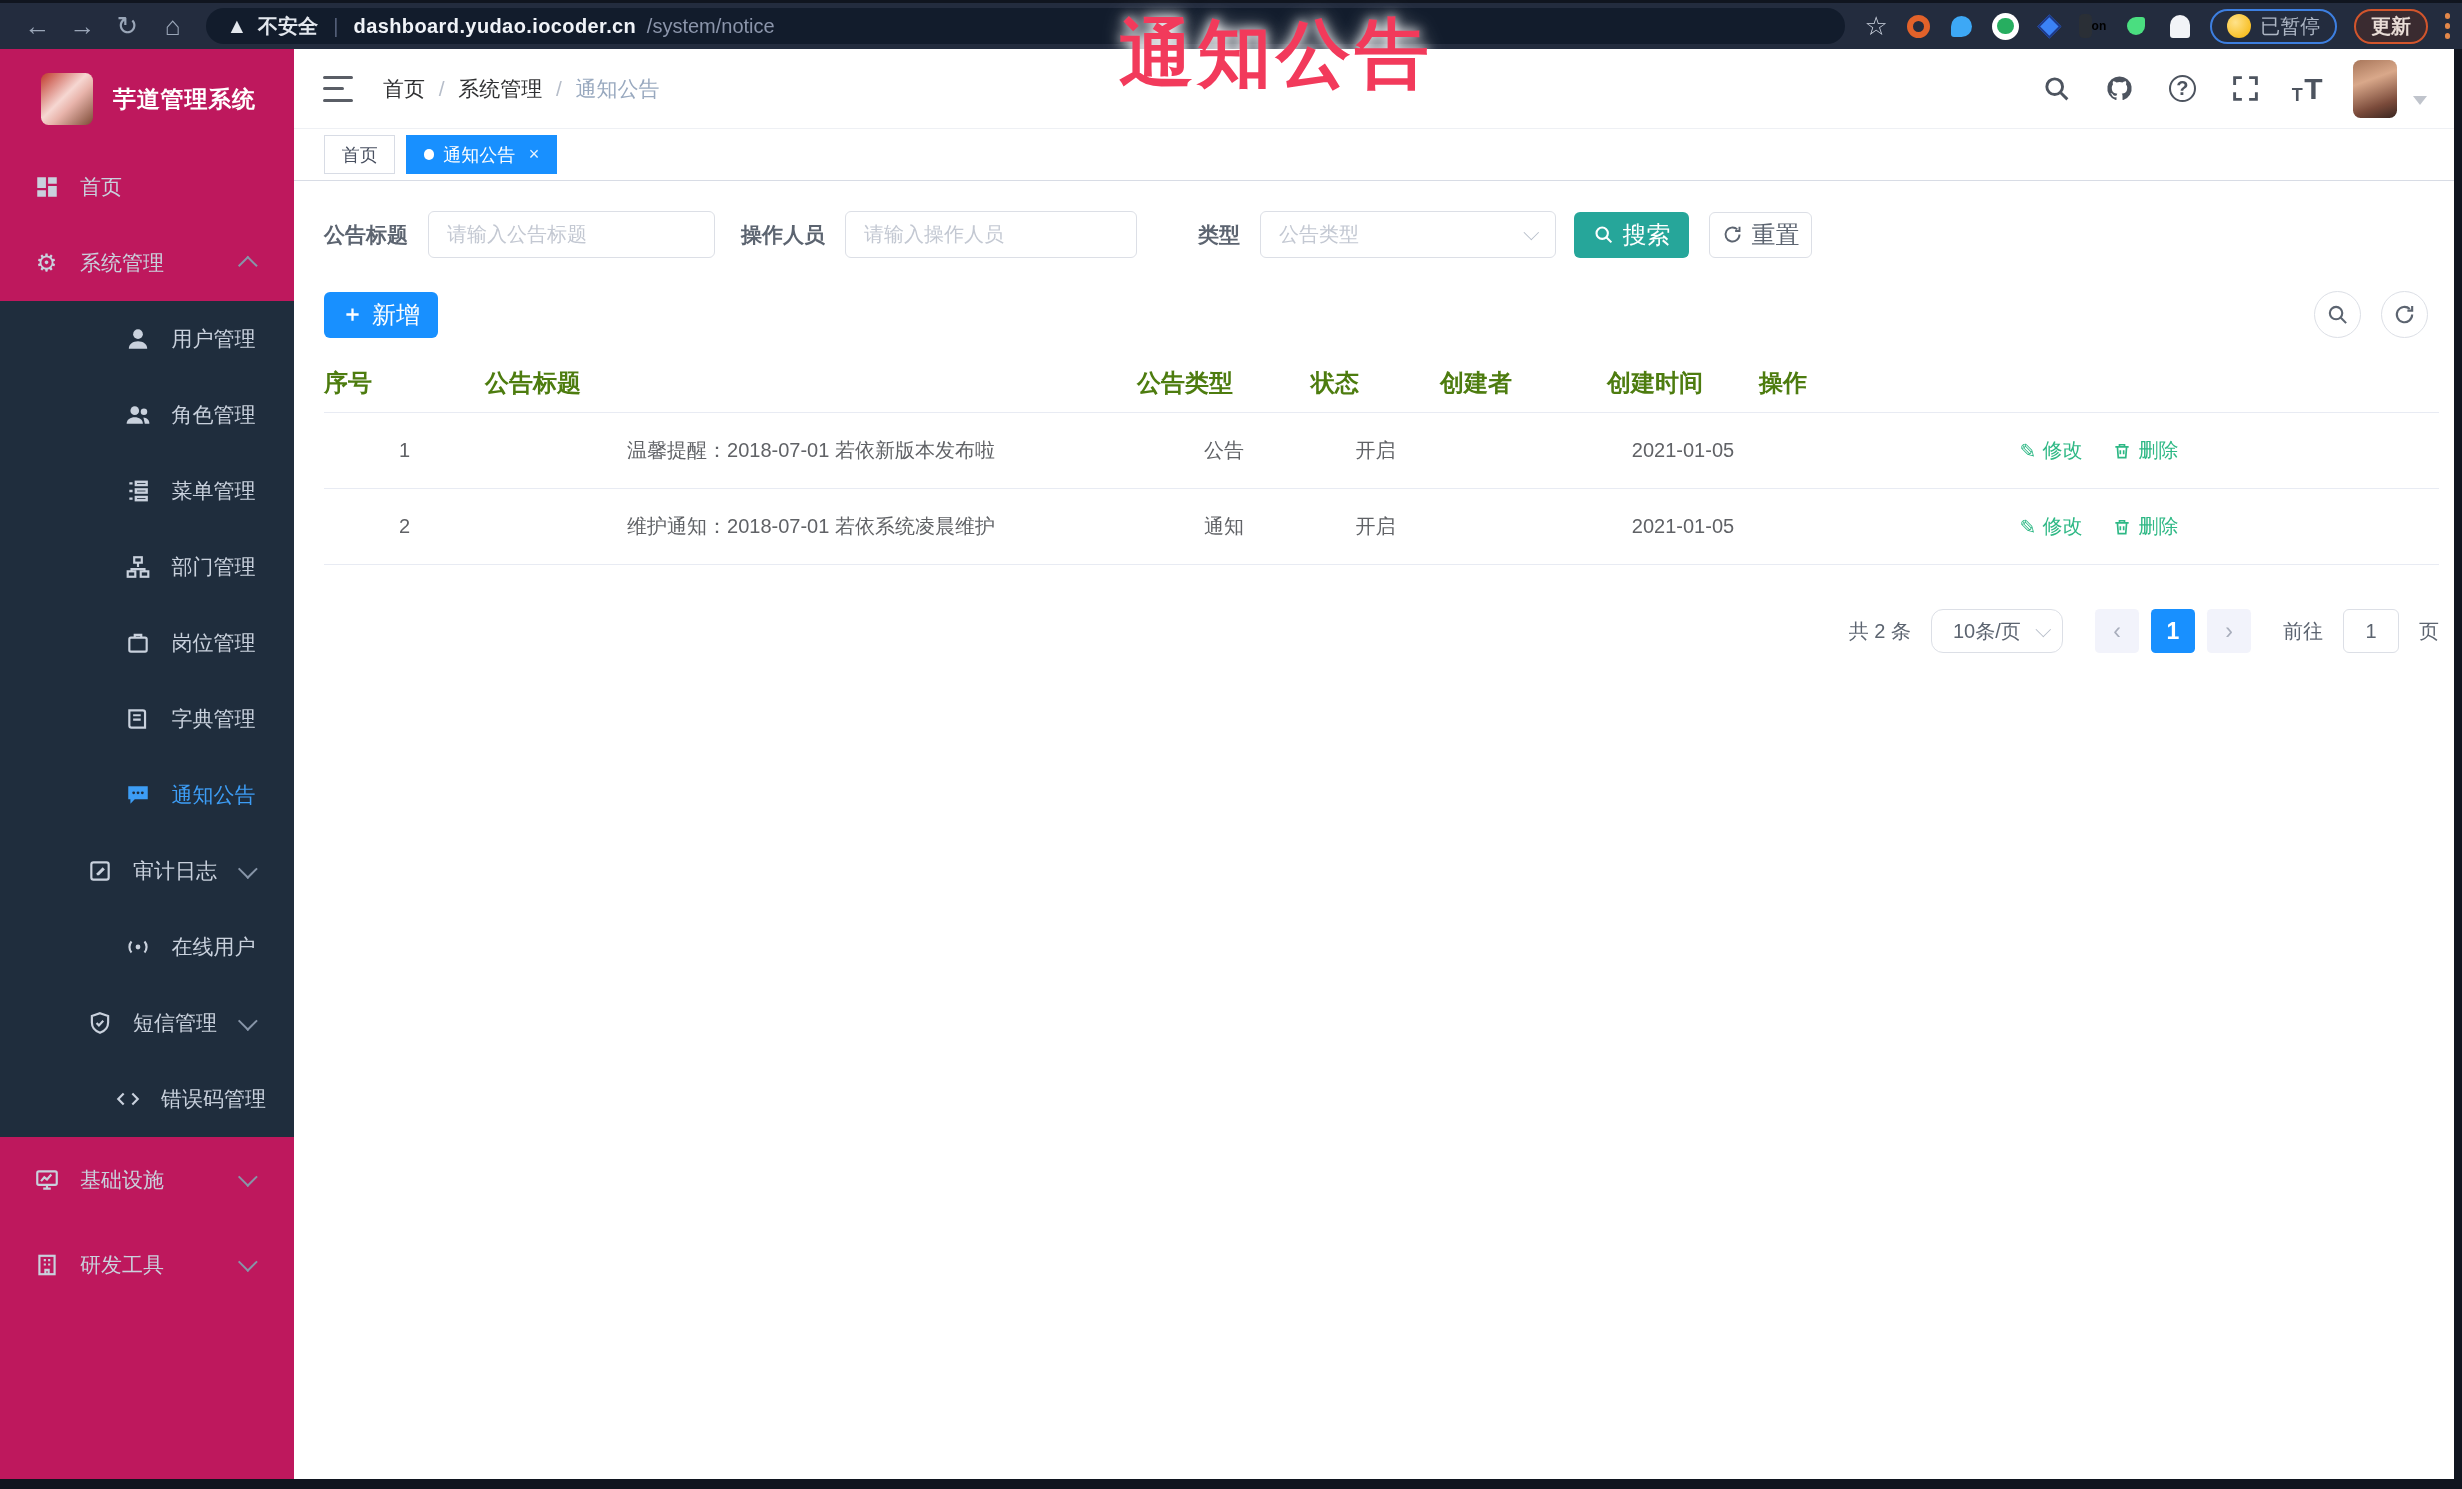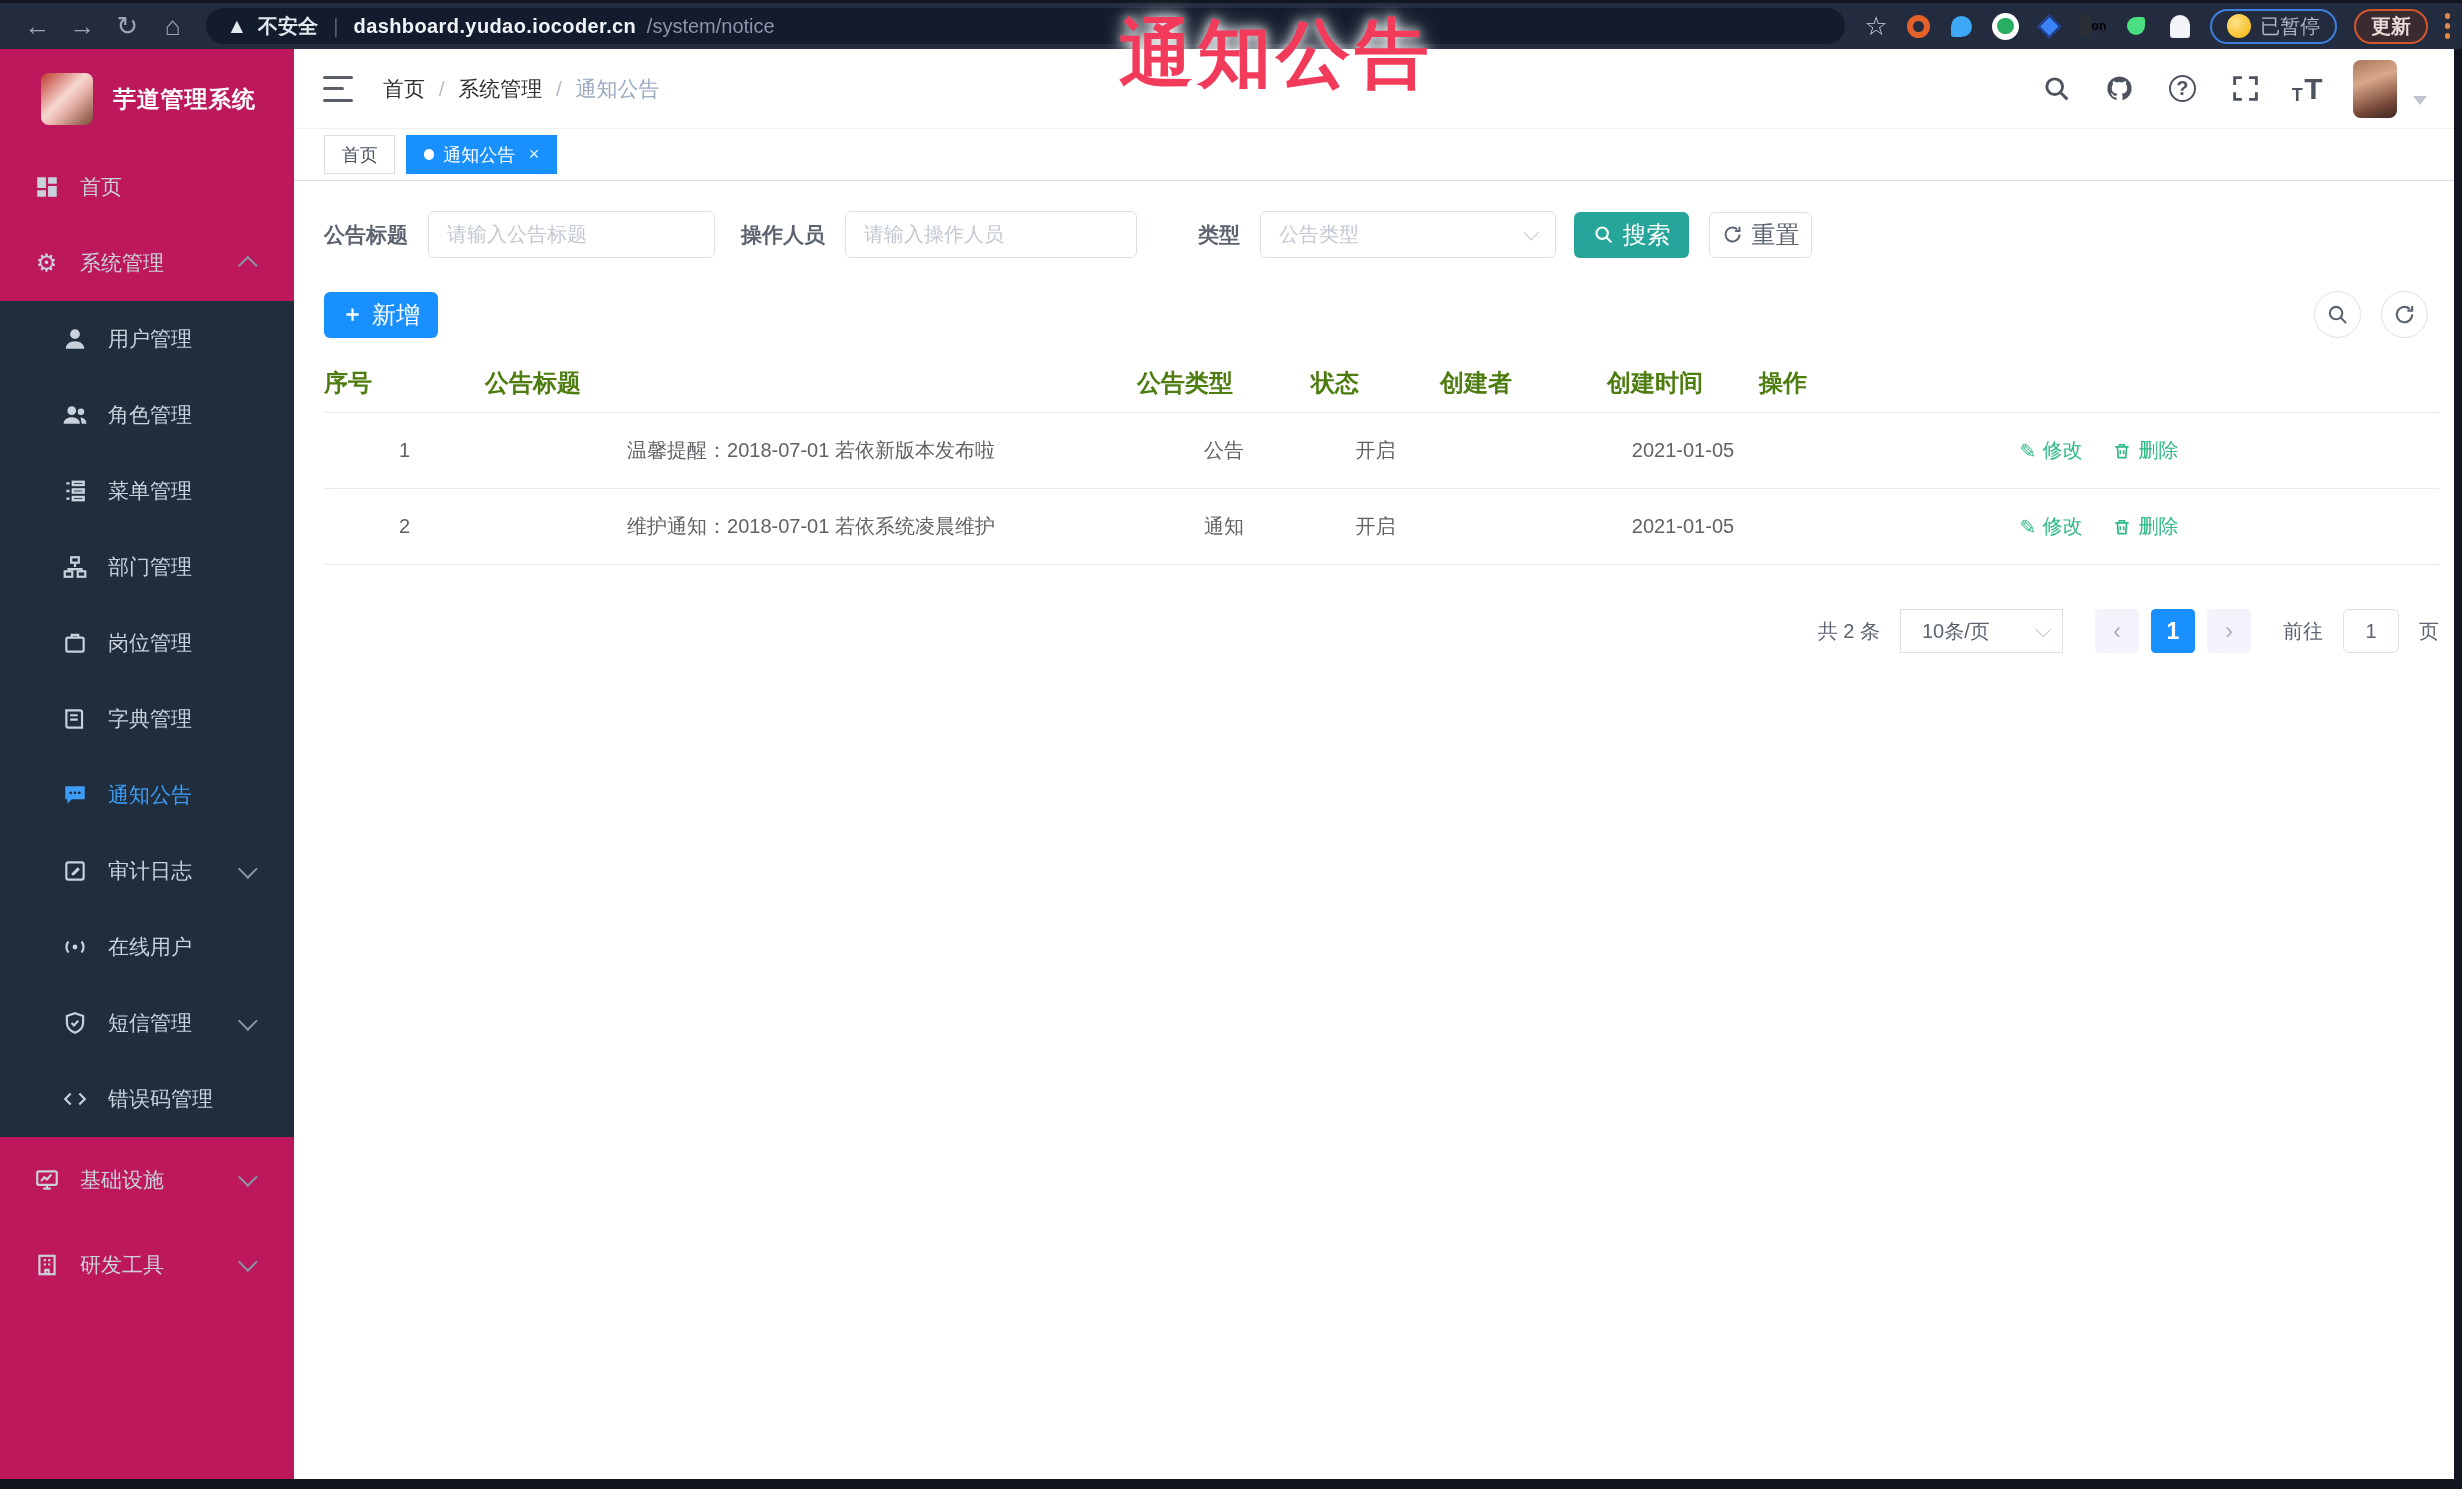--- a/index.html
+++ b/index.html
@@ -45,21 +45,21 @@
   .main { flex:1; background:#fff; display:flex; flex-direction:column; min-width:0;}
 
   
   .logo-row { height:100px; display:flex; align-items:center; padding-left:41px; gap:20px; }
   .logo-img { width:52px; height:52px; border-radius:7.6px; background:linear-gradient(135deg,#c0392b 0%,#f6d7d2 45%,#e8b4ab 60%,#7c4a35 100%); }
   .logo-title { color:#fff; font-size:23px; font-weight:700; letter-spacing:0.8px;}
   .s-item { height:76px; display:flex; align-items:center; padding-left:33px; gap:20px; color:#c9d1dd; font-size:21px; cursor:pointer;}
   .s-item .icn { width:27px; height:27px; display:flex; align-items:center; justify-content:center; color:#c9d1dd; font-size:24px;}
   .s-item .icn svg { width:26px; height:26px; }
   .submenu { background:#1f2d3d; }
-  .submenu .s-item { padding-left:61px; height:76px;}
+  .submenu .s-item { padding-left:86px; height:76px;justify-content:center;}
   .s-item.root-low { height:85px; }
   .s-item.active, .s-item.active .icn { color:#3d9df5; }
   .chev { margin-left:auto; margin-right:39px; width:13.7px; height:13.7px; border-right:2.3px solid #8795a8; border-bottom:2.3px solid #8795a8; }
   .chev.up { transform:rotate(-135deg); margin-top:6px;}
   .chev.down { transform:rotate(45deg); margin-bottom:4.6px;}
 
   
   .navbar { height:80px; display:flex; align-items:center; padding:0 35px 0 29px; border-bottom:0.8px solid #eef0f4; background:#fff;}
   .hamburger { width:30px; height:26px; display:flex; flex-direction:column; justify-content:space-between; cursor:pointer;}
   .hamburger i { height:3px; background:#5a5e66; border-radius:1.5px; display:block;}
@@ -107,21 +107,21 @@
   
   table.grid { width:100%; border-collapse:collapse; }
   .grid th { height:58px; font-size:24px; font-weight:700; color:#4d7c0f; text-align:left; border-bottom:0.8px solid #e8ebf3;}
   .grid td { height:76px; font-size:20px; color:#606266; text-align:center; border-bottom:0.8px solid #e8ebf3;}
   .actions { display:flex; align-items:center; justify-content:center; gap:30px;}
   .link { color:#2eb885; font-size:20px; display:flex; align-items:center; gap:6px; cursor:pointer;}
   .link svg { width:20px; height:20px;}
 
   
   .pagi { display:flex; justify-content:flex-end; align-items:center; margin-top:44px; gap:20px; font-size:20px; color:#5c6470;}
-  .psize { width:163px; height:44px; border:0.8px solid #dcdfe6; border-radius:0; display:flex; align-items:center; padding:0 13.7px 0 21px; color:#5c6470; cursor:pointer;}
+  .psize { width:132px; height:44px; border:0.8px solid #dcdfe6; border-radius:12px; display:flex; align-items:center; padding:0 13.7px 0 21px; color:#5c6470; cursor:pointer;}
   .pager { display:flex; gap:12px; align-items:center; margin:0 12px;}
   .pbtn { width:44px; height:44px; border-radius:4.6px; background:#f2f3fb; color:#a9aebc; display:flex; align-items:center; justify-content:center; font-size:23px; cursor:pointer;}
   .pbtn.cur { background:#1890ff; color:#fff; font-weight:700;}
   .goto-input { width:56px; height:44px; border:0.8px solid #dcdfe6; border-radius:6px; text-align:center; font-size:20px; color:#5c6470; font-family:inherit;}
 
   
   .frame-right { position:absolute; top:49px; right:0; width:7.6px; height:1441px; background:#10151f; z-index:8;}
   .frame-bottom { position:absolute; left:0; bottom:0; width:100%; height:10.6px; background:#10151f; z-index:8;}
 </style>
 </head>

